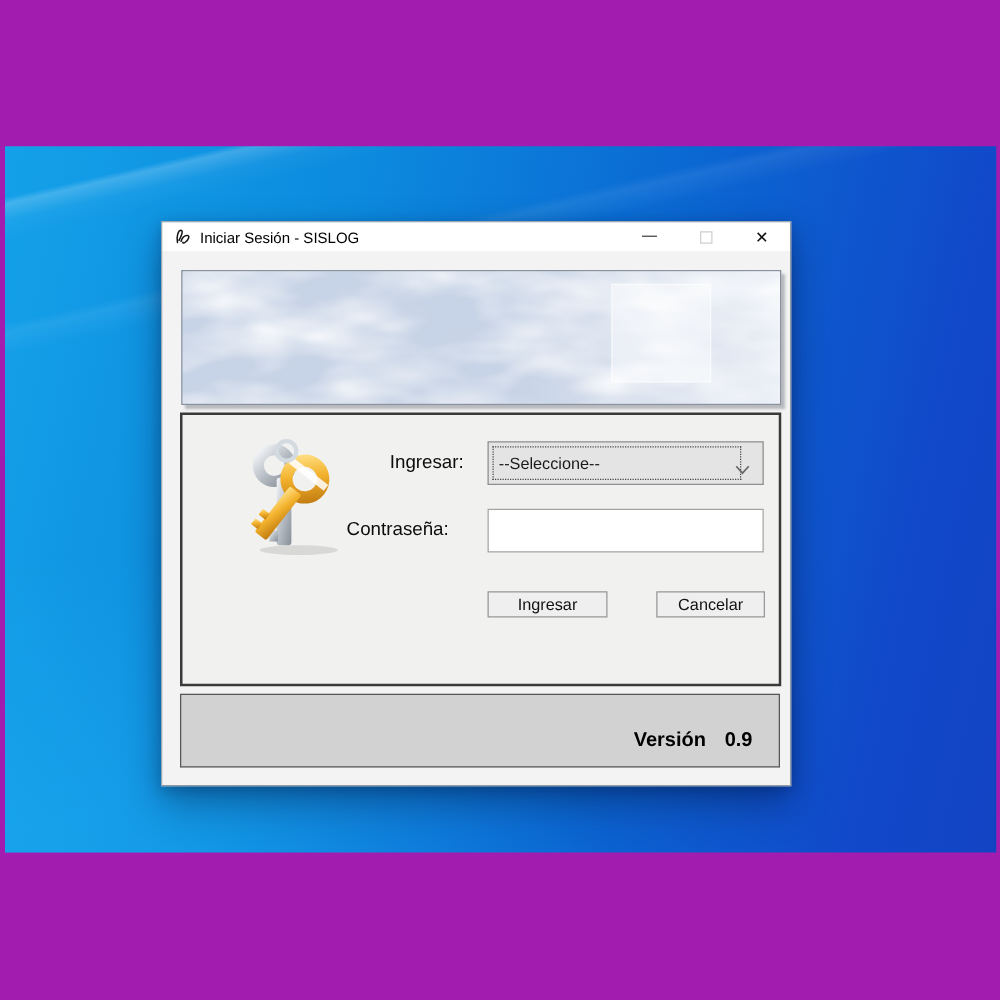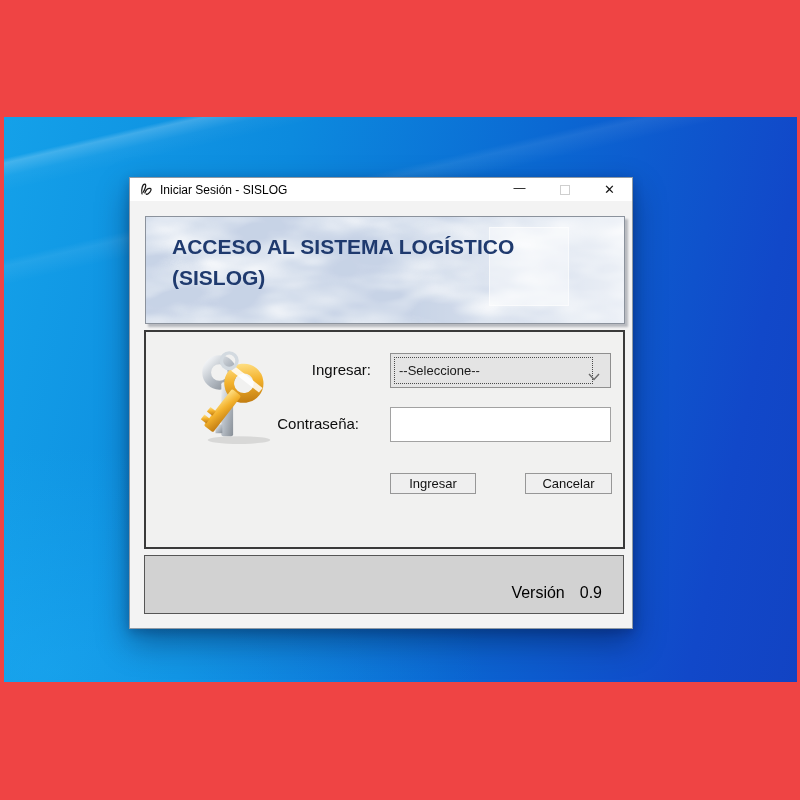--- a/index.html
+++ b/index.html
@@ -1,18 +1,18 @@
 <!DOCTYPE html>
 <html><head>
 <meta charset="utf-8">
 <style>
   * { margin:0; padding:0; box-sizing:border-box; }
   html,body { width:800px; height:800px; background:#ffffff; overflow:hidden;
               font-family:"Liberation Sans", sans-serif; }
-  .page { position:relative; width:800px; height:800px; background:#ef4444; }
+  .page { position:relative; width:800px; height:800px; background:#a21caf; }
 
   
   .desktop { position:absolute; left:4px; top:117px; width:793px; height:565px;
     background:
       radial-gradient(620px 320px at 6% 98%, rgba(40,190,255,.30), transparent 70%),
       linear-gradient(102deg, #14a1e9 0%, #0c8ade 32%, #0b66d2 62%, #1148c9 88%, #1243c3 100%);
   }
   .desktop::before { content:""; position:absolute; inset:0;
     background:
       linear-gradient(167deg, transparent 5.5%, rgba(255,255,255,.20) 6.2%, rgba(255,255,255,.04) 8%, transparent 10%),
@@ -65,29 +65,29 @@
   .chev { position:absolute; right:10px; top:13px; width:12px; height:8px; }
 
   .textbox-wrap { position:absolute; left:244px; top:75px; width:221px; height:35px;
     background:#ffffff; border:1px solid #a2a2a2; }
   .textbox { width:100%; height:100%; border:none; outline:none; background:transparent;
     font-family:"Liberation Sans", sans-serif; font-size:14px; padding:0 8px; }
 
   .btn { position:absolute; height:21px; background:#efefef; border:1px solid #979797;
     font-family:"Liberation Sans", sans-serif; font-size:13px; color:#111;
     display:flex; align-items:center; justify-content:center; cursor:default; }
-  .btn.b1 { left:244px; top:141px; width:86px; }
+  .btn.b1 { left:244px; top:141px; width:96px; }
   .btn.b2 { left:379px; top:141px; width:87px;text-align:right; }
 
   
   .footer-panel { position:absolute; left:14px; top:354px; width:480px; height:59px;
     background:#d2d2d2; border:1px solid #565656;
     display:flex; align-items:flex-end; justify-content:flex-end;
     padding:0 21px 11px 0; }
-  .ver-label, .ver-num { font-size:16px; font-weight:400; color:#000; }
+  .ver-label, .ver-num { font-size:16px; font-weight:700; color:#000; }
   .ver-num { margin-left:15px; }
 </style>
 </head>
 <body>
 
 <div class="page">
 
   <div class="desktop"></div>
 
   <div class="window">
@@ -119,24 +119,20 @@
         <svg class="texture" preserveAspectRatio="none">
           <filter id="waterTex" x="0" y="0" width="100%" height="100%">
             <feTurbulence type="fractalNoise" baseFrequency="0.012 0.03" numOctaves="3" seed="11" result="n"></feTurbulence>
             <feColorMatrix in="n" type="matrix" values="0 0 0 0 1  0 0 0 0 1  0 0 0 0 1  1.4 1.4 0 0 -1.1"></feColorMatrix>
           </filter>
           <rect width="100%" height="100%" fill="#c7d3e6"></rect>
           <rect width="100%" height="100%" filter="url(#waterTex)" opacity="0.85"></rect>
         </svg>
         <div class="header-fade"></div>
         <div class="light-square"></div>
-        <div class="header-title">
-          <div>ACCESO AL SISTEMA LOGÍSTICO</div>
-          <div>(SISLOG)</div>
-        </div>
       </div>
 
       <div class="main-panel">
 
         <span class="keys-wrap">
           <svg width="86" height="96" viewBox="0 0 86 98">
             <defs>
               <linearGradient id="silv" x1="0" y1="0" x2="1" y2="1">
                 <stop offset="0" stop-color="#f4f6f8"></stop>
                   <stop offset="0.5" stop-color="#b7bec6"></stop>

